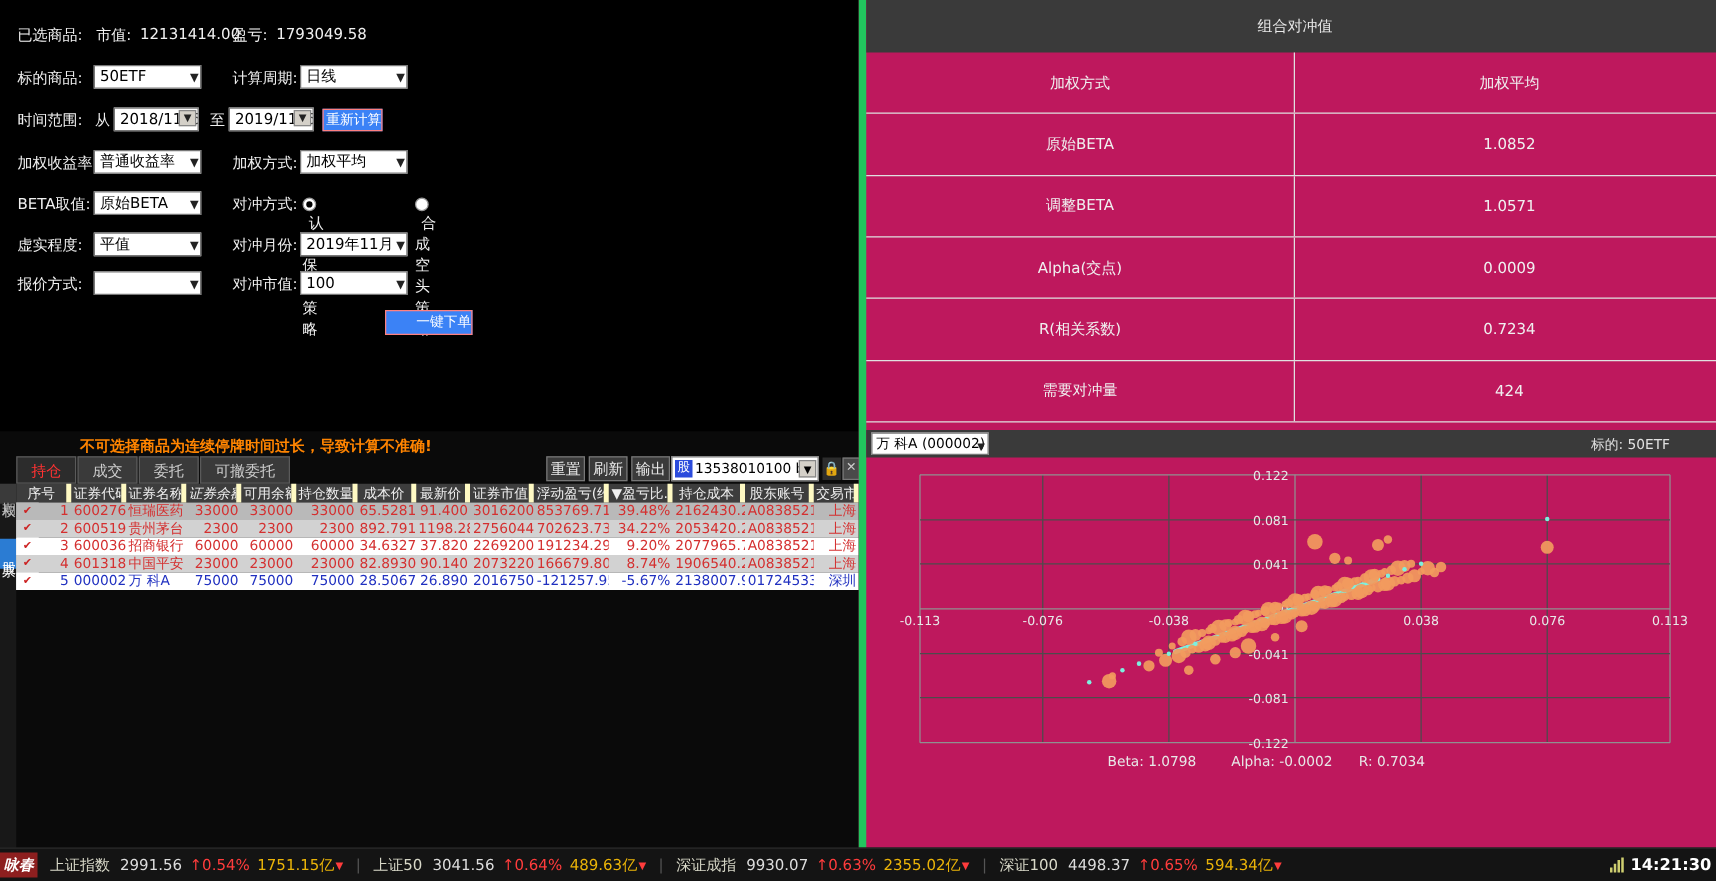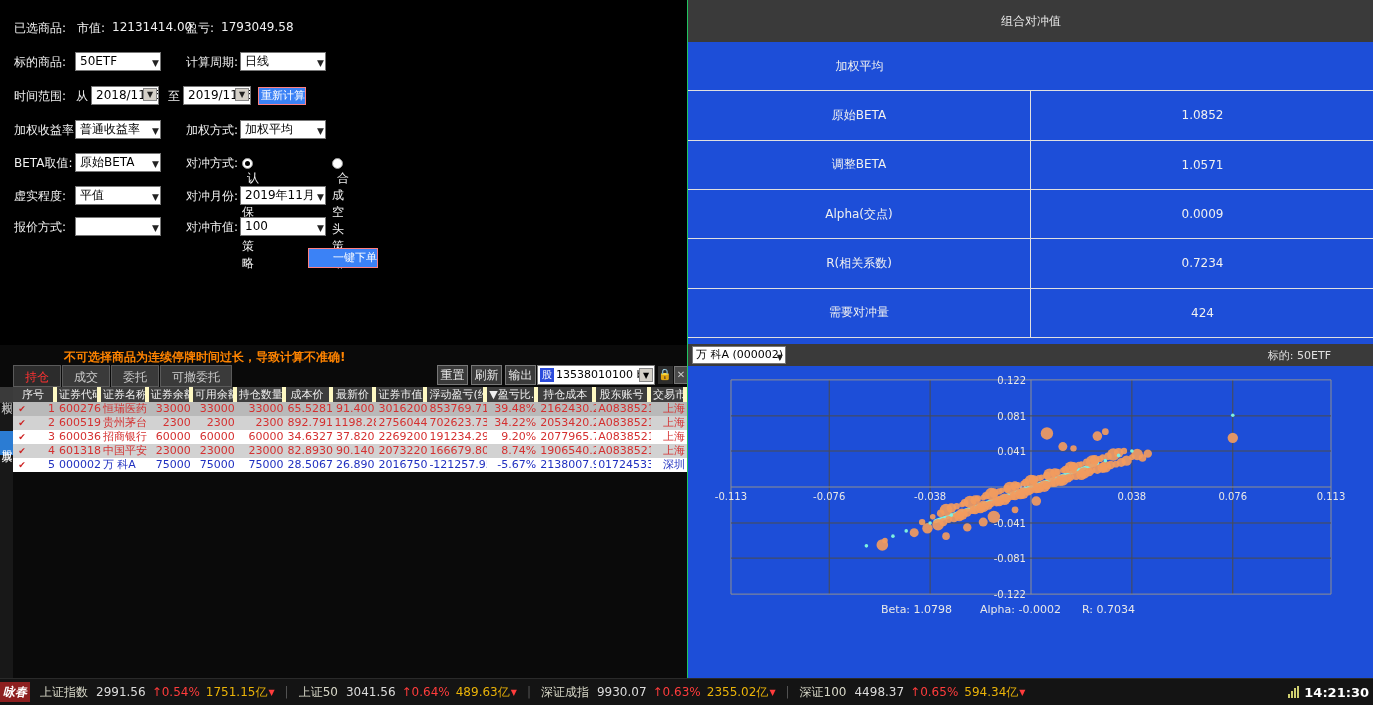--- a/index.html
+++ b/index.html
@@ -59,21 +59,21 @@
   .prow .cb { width:18px; text-align:center; font-size:9px; color:#c22; background:inherit; }
   .pcell { padding:0 2px; overflow:hidden; white-space:nowrap; flex-shrink:1; }
   .bg-selected { background:#b9b9b9; }
   .bg-alt { background:#d2d2d2; }
   .bg-white { background:#ffffff; }
   .c-red { color:#d43030; }
   .c-blue { color:#2030c0; }
 
   
   #right-panel { position:absolute; left:687px; top:0; width:686px; height:685px;
-          background:#1d4ed8; border-left:1px solid #22c55e; }
+          background:#be185d; border-left:6px solid #22c55e; }
   #hedge-title { position:absolute; left:0; top:0; width:686px; height:42px; background:#3a3a3a;
           color:#e8e8e8; font-size:12px; text-align:center; line-height:42px; }
   #hedge-rows { position:absolute; left:0; top:42px; width:686px; height:296px;
           display:flex; flex-direction:column; }
   .hrow { flex:1; display:flex; border-bottom:1px solid #e0e0e0; }
   .hcell { width:50%; color:#f0f0f0; font-size:12px; display:flex;
           align-items:center; justify-content:center; }
   .hcell.hlabel { border-right:1px solid #e0e0e0; }
   #stock-bar { position:absolute; left:0; top:344px; width:686px; height:22px; background:#3a3a3a; }
   #stock-select { position:absolute; left:4px; top:2px; width:94px; height:18px; background:#fff;
@@ -177,21 +177,21 @@
     <div id="close-btn">✕</div>
     <div id="side-strip">
         <div class="side-tab">期权</div>
         <div class="side-tab active">股票</div>
       </div>
     <div id="pos-table">
       <div class="hdr-row" id="pos-header">
           <span class="hdr-cell" style="width: 44px;">序号</span>
           <span class="hdr-cell" style="width: 44px;">证券代码</span>
           <span class="hdr-cell" style="width: 48px;">证券名称</span>
-          <span class="hdr-cell" style="width: 44px;">证券余额</span>
+          <span class="hdr-cell" style="width: 44px; font-style: italic;">证券余额</span>
           <span class="hdr-cell" style="width: 44px;">可用余额</span>
           <span class="hdr-cell" style="width: 49px;">持仓数量</span>
           <span class="hdr-cell" style="width: 47px;">成本价</span>
           <span class="hdr-cell" style="width: 44px;">最新价</span>
           <span class="hdr-cell" style="width: 51px;">证券市值</span>
           <span class="hdr-cell" style="width: 60px;">浮动盈亏(约)</span>
           <span class="hdr-cell" style="width: 51px;">▼盈亏比...</span>
           <span class="hdr-cell" style="width: 58px;">持仓成本</span>
           <span class="hdr-cell" style="width: 55px;">股东账号</span>
           <span class="hdr-cell" style="width: 36px;">交易市场</span>
@@ -283,20 +283,21 @@
             <span class="pcell" style="width: 36px; text-align: right;">深圳</span>
           </div>
         </div>
     </div>
   </div>
 
   <div id="right-panel">
     <div id="hedge-title">组合对冲值</div>
     <div id="hedge-rows">
         <div class="hrow">
+          <div class="hcell hlabel">加权方式</div>
           <div class="hcell">加权平均</div>
         </div>
         <div class="hrow">
           <div class="hcell hlabel">原始BETA</div>
           <div class="hcell">1.0852</div>
         </div>
         <div class="hrow">
           <div class="hcell hlabel">调整BETA</div>
           <div class="hcell">1.0571</div>
         </div>

